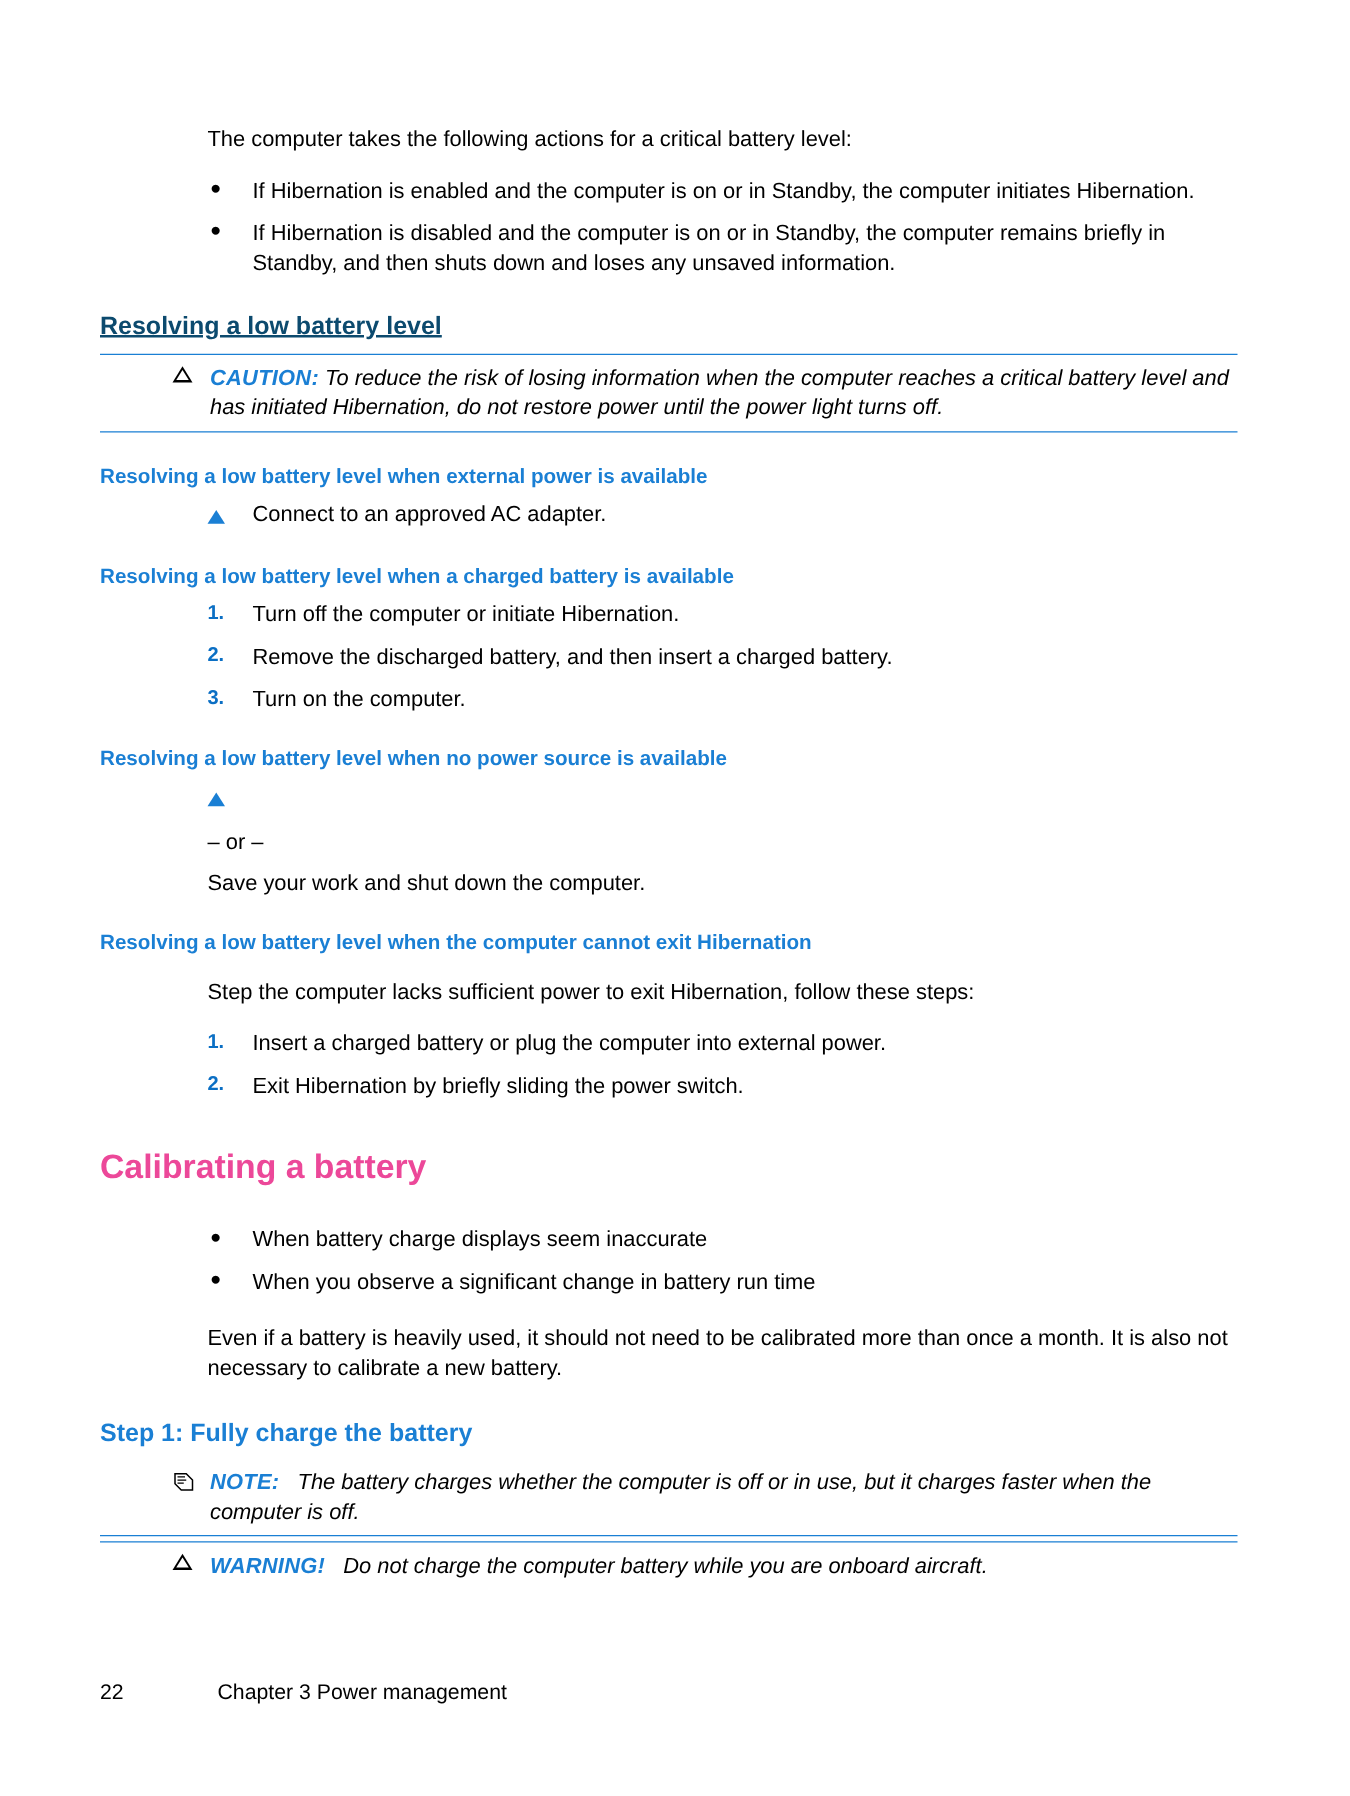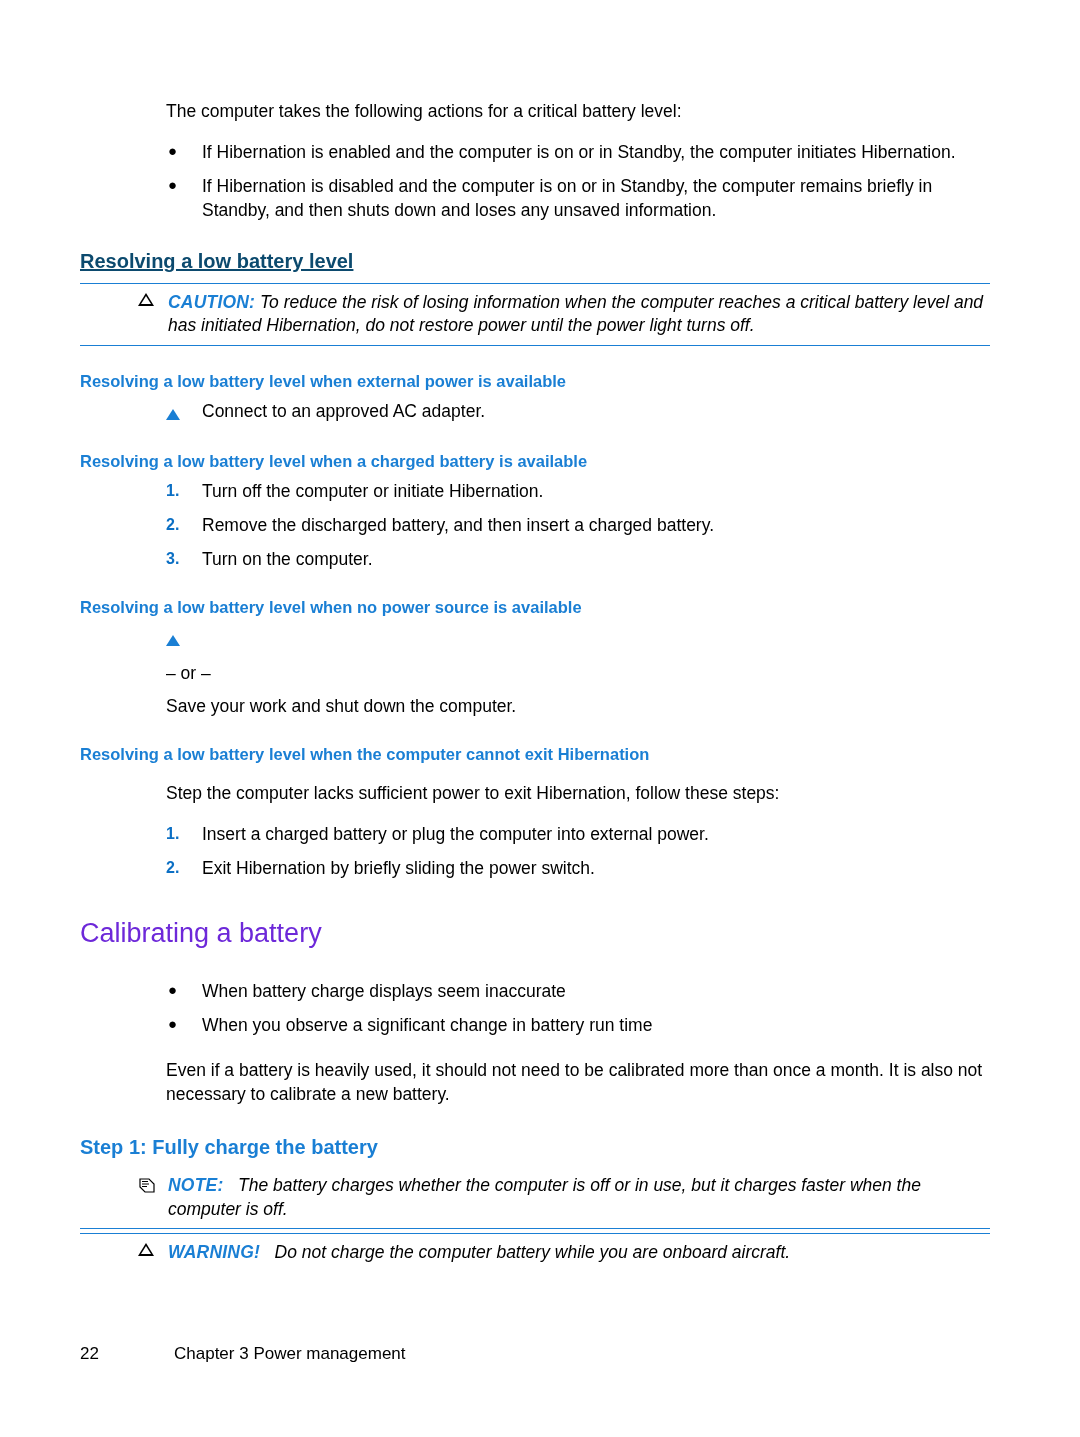--- a/index.html
+++ b/index.html
@@ -112,22 +112,22 @@
   
   h2.head2 {
     font-size: 20px;
     font-weight: bold;
     color: #0c4a6e;
     margin: 28px 0 10px 0;
     text-decoration: underline;
   }
   h1.head1 {
     font-size: 27px;
-    font-weight: normal;
-    color: #6d28d9;
+    font-weight: bold;
+    color: #ec4899;
     margin: 38px 0 14px 0;
   }
   h3.head3 {
     font-size: 16.5px;
     font-weight: bold;
     color: #1a7fd4;
     margin: 26px 0 8px 0;
   }
   h2.step-head {
     font-size: 20px;

